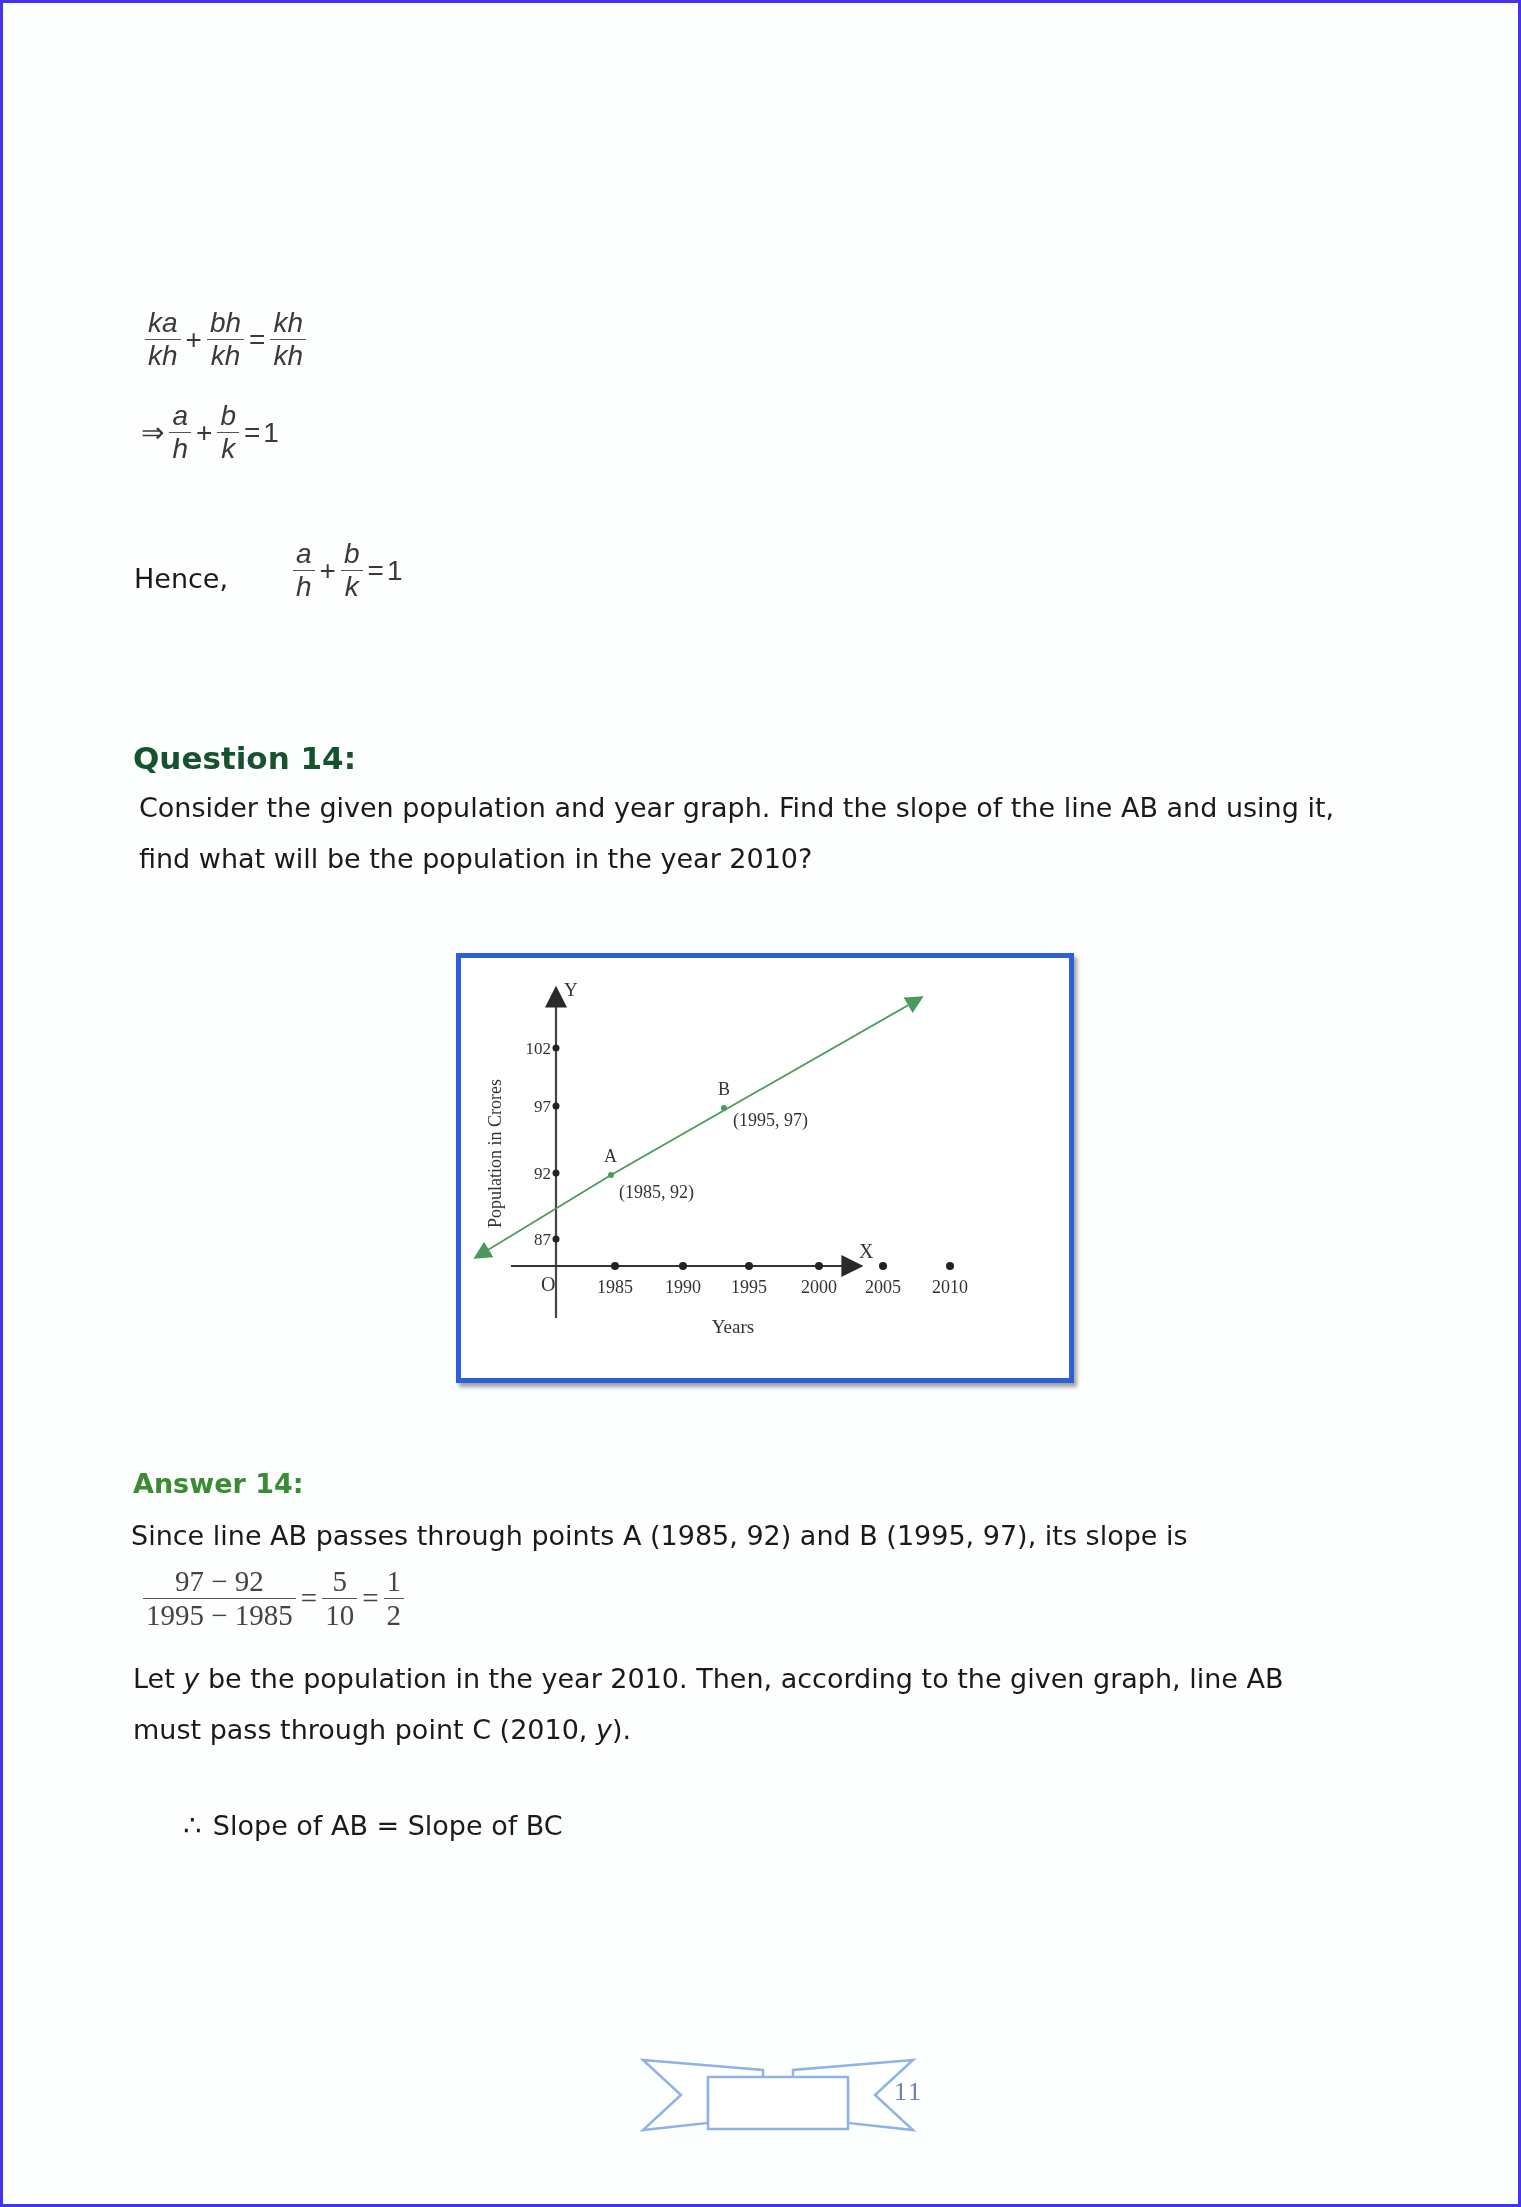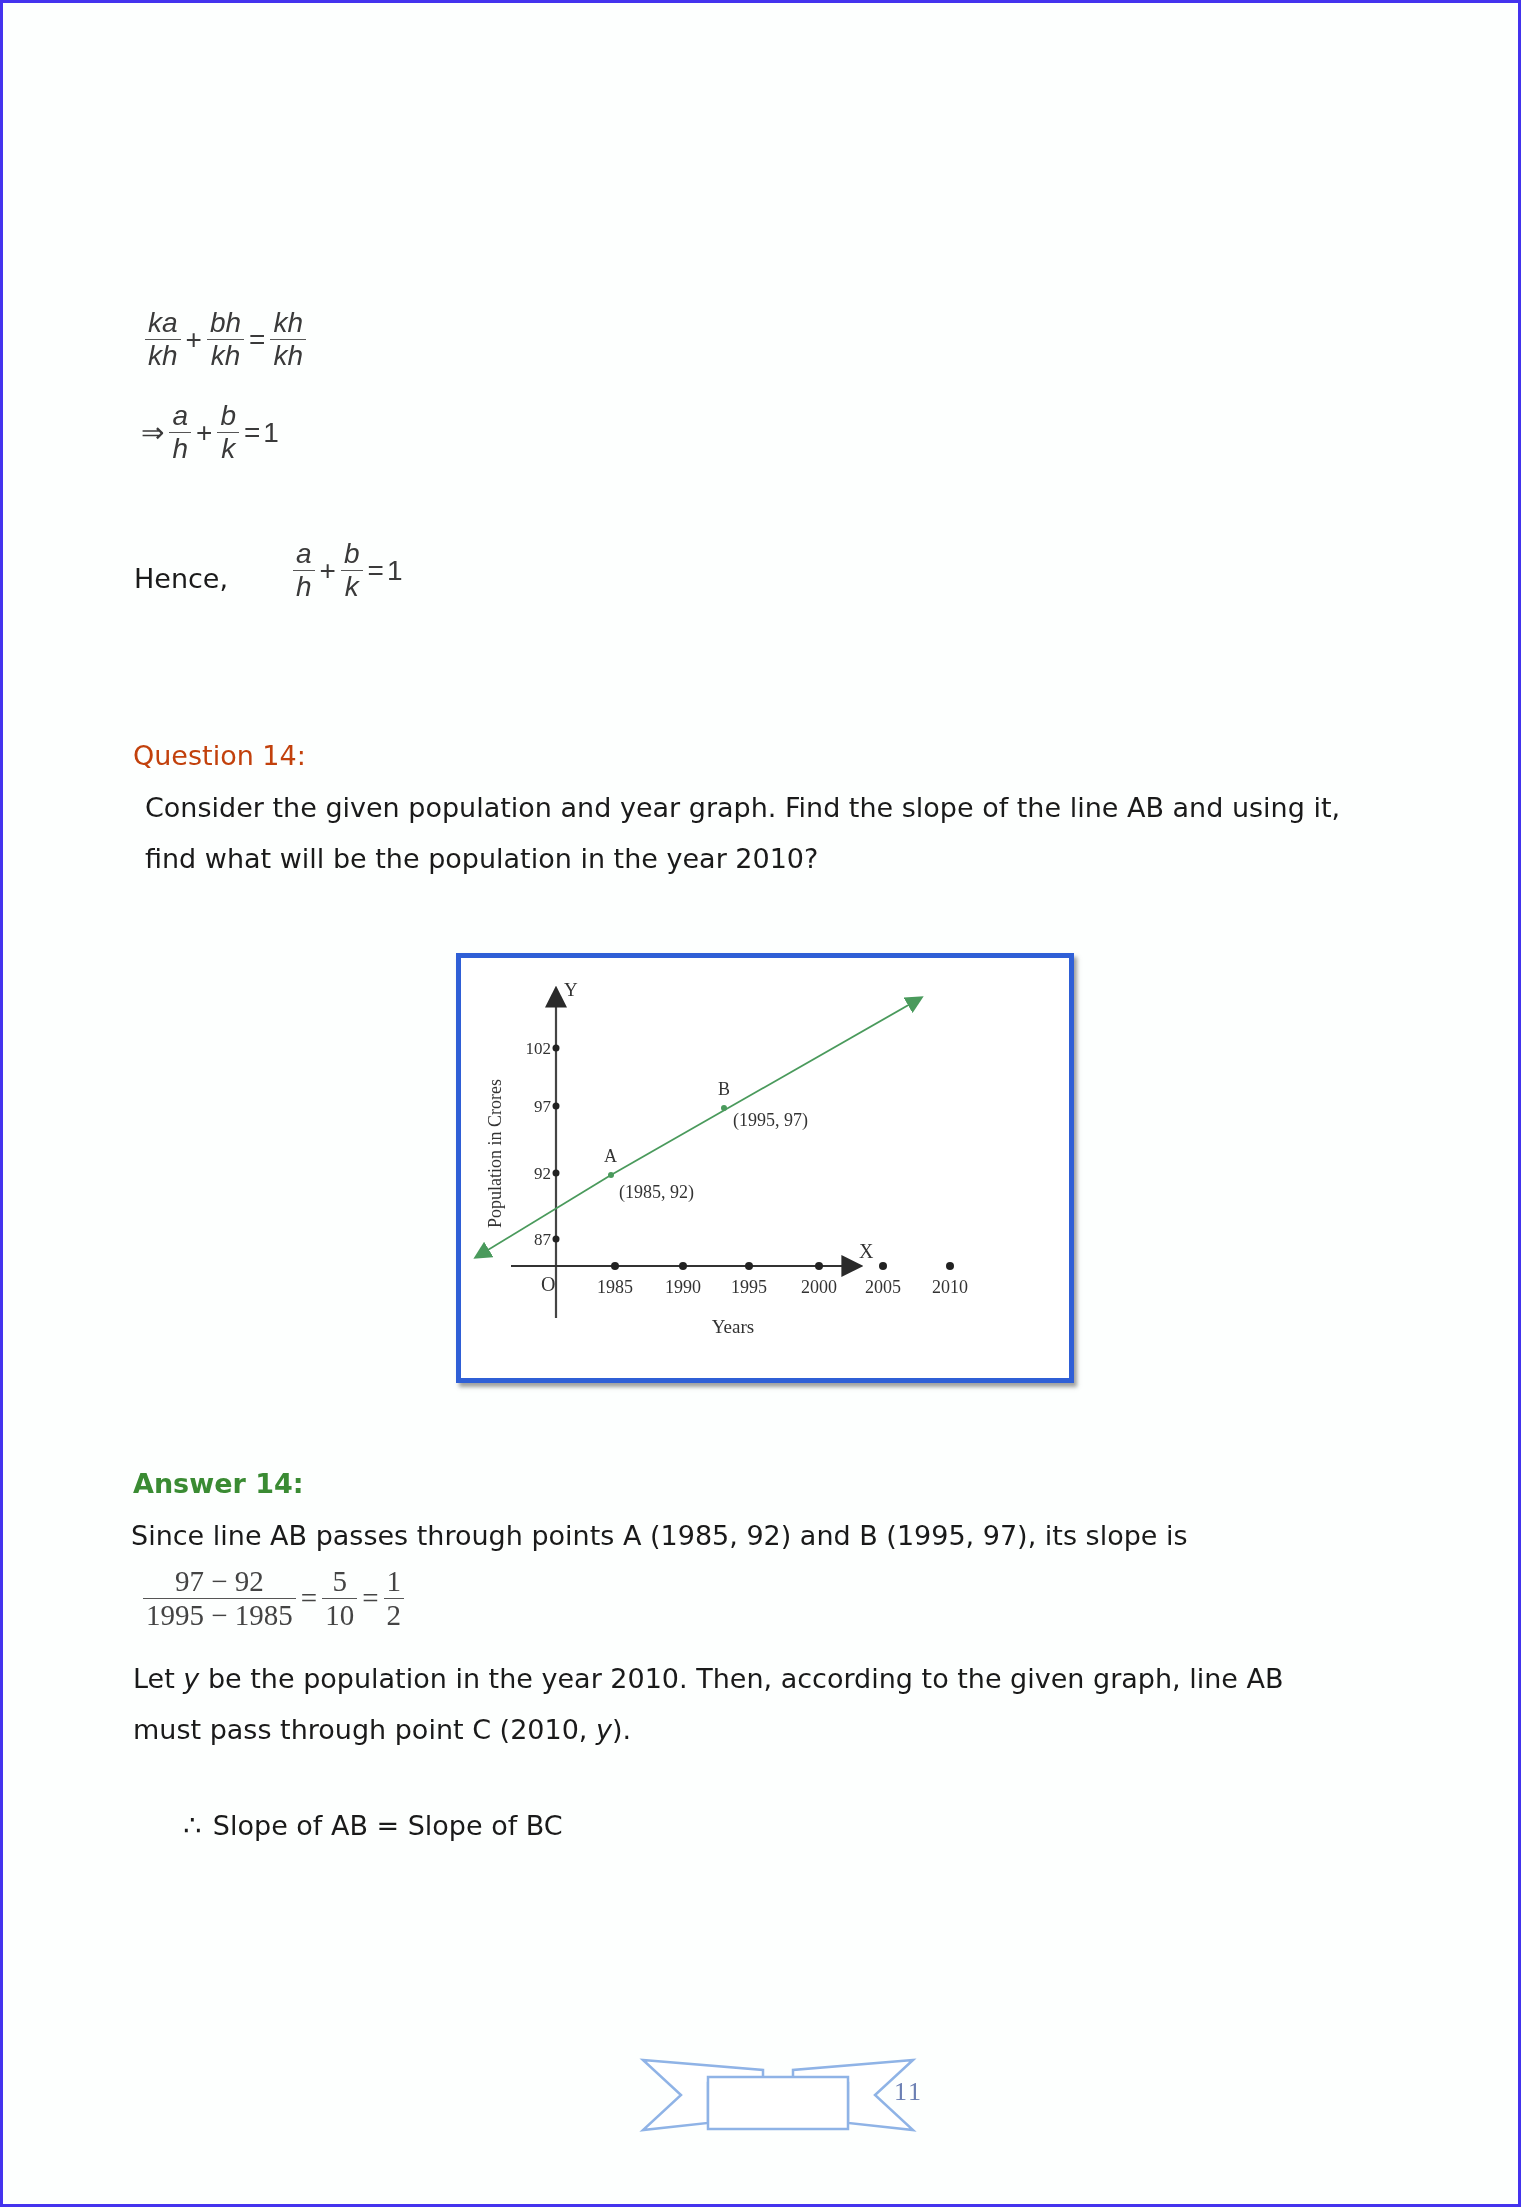--- a/index.html
+++ b/index.html
@@ -12,21 +12,21 @@
   .sans { font-family: "DejaVu Sans", "Liberation Sans", sans-serif; color: #1a1a1a; }
   .serif { font-family: "Liberation Serif", "DejaVu Serif", serif; color: #333; }
   .math { font-family: Liberation Sans, sans-serif; font-style: italic; color: #3a3a3a; }
   .frac { display: inline-flex; flex-direction: column; align-items: center; vertical-align: middle; margin: 0 2px; }
   .frac .num { padding: 0 3px; line-height: 1.15; }
   .frac .bar { align-self: stretch; border-top: 1.5px solid #555; }
   .frac .den { padding: 0 3px; line-height: 1.15; }
   .op { font-style: normal; margin: 0 3px; vertical-align: middle; }
   .eq-row { display: flex; align-items: center; font-size: 28px; }
 
-  .heading-q { color: #c2410c; font-weight: normal; font-size: 27px; }
+  .heading-q { color: #14532d; font-weight: bold; font-size: 31px; }
   .heading-a { color: #3a8b33; font-weight: bold; font-size: 27px; }
   .body-text { font-size: 27px; line-height: 51px; }
 
   .chart-frame {
     position: absolute; left: 453px; top: 950px; width: 618px; height: 430px;
     border: 5px solid #2f5fd6; background: #ffffff;
     box-shadow: 3px 4px 4px rgba(80,80,80,0.55);
     box-sizing: border-box;
   }
   .chart-frame svg { position: absolute; left: 0; top: 0; }
@@ -90,21 +90,21 @@
     <span class="frac">
       <span class="num">b</span>
         <span class="bar"></span>
       <span class="den">k</span>
     </span>
     <span class="op">=</span>
     <span style="font-style:normal">1</span>
   </div>
 
   <div class="abs sans heading-q" style="left:130px; top:737px;">Question 14:</div>
-  <div class="abs sans body-text" style="left:142px; top:779px; white-space:nowrap;">
+  <div class="abs sans body-text" style="left:136px; top:779px; white-space:nowrap;">
     <div>Consider the given population and year graph. Find the slope of the line AB and using it,</div>
     <div>find what will be the population in the year 2010?</div>
   </div>
 
   <div class="chart-frame">
     <svg width="608" height="420" viewBox="0 0 608 420">
       <defs>
         <marker id="arrBlack" markerWidth="10" markerHeight="10" refX="8" refY="5" orient="auto">
           <path d="M0,0 L10,5 L0,10 z" fill="#2a2a2a"></path>
         </marker>

